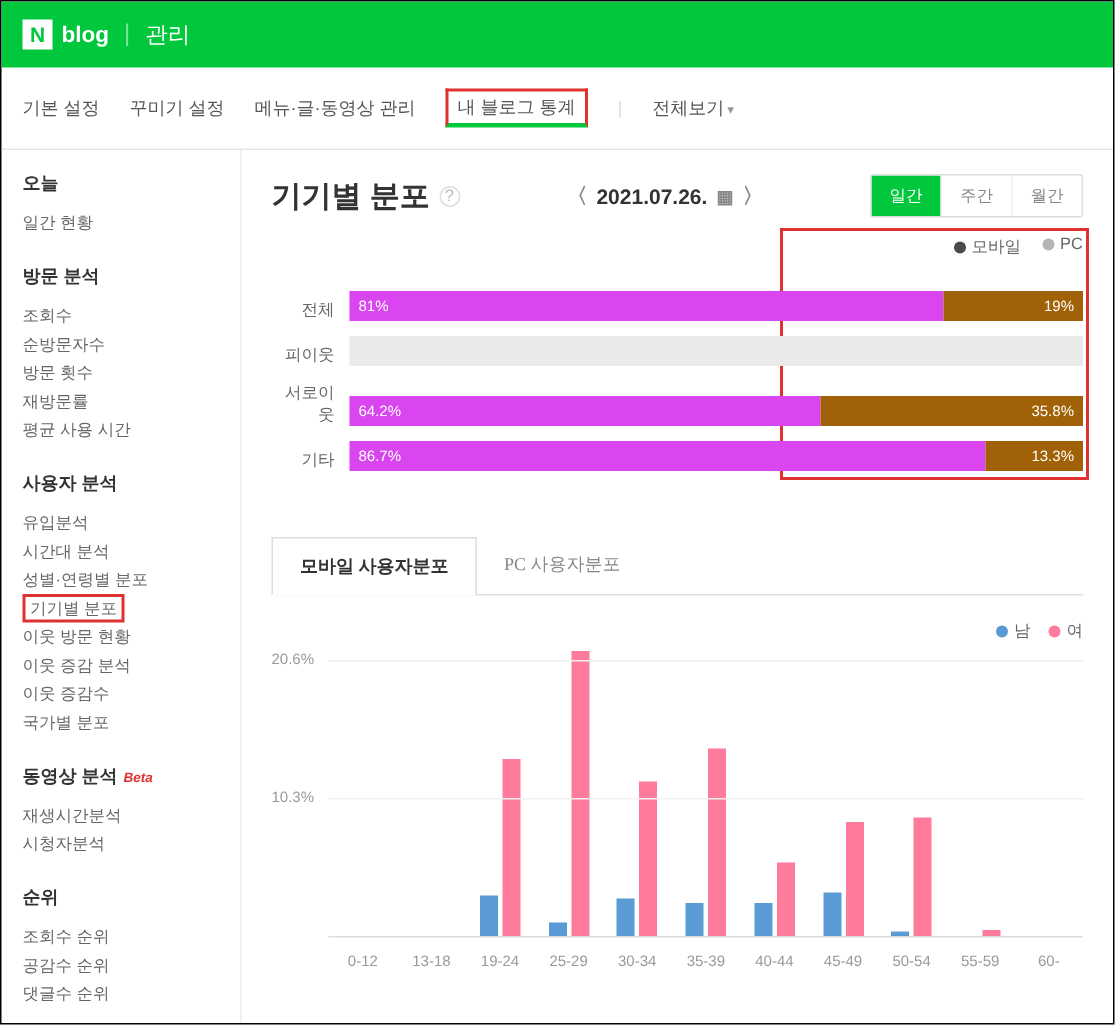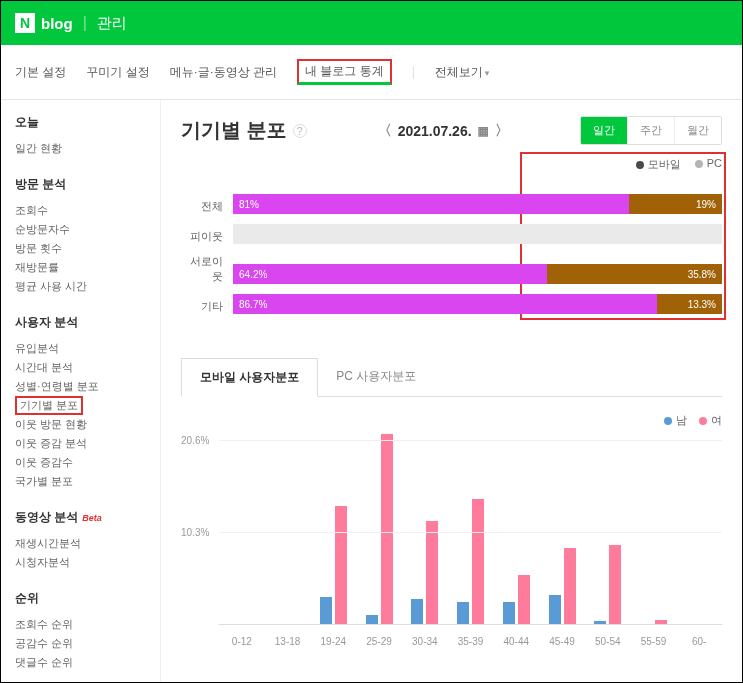--- a/index.html
+++ b/index.html
@@ -44,21 +44,21 @@
 .hbar-area { position: relative; padding: 4px 0 16px; }
 .red-box { position: absolute; border: 2px solid #e03131; pointer-events: none; }
 .hbar-row { display: flex; align-items: flex-end; margin: 10px 0; }
 .hbar-label { width: 52px; text-align: right; font-size: 11px; color: #666; padding-right: 10px; }
 .hbar-track { flex: 1; height: 20px; background: #eaeaea; display: flex; position: relative; }
 .hbar-seg { height: 100%; display: flex; align-items: center; font-size: 10px; color: #fff; }
 .hbar-seg.mob { background: #d946ef; padding-left: 6px; }
 .hbar-seg.pc { background: #a16207; justify-content: flex-end; padding-right: 6px; }
 .hbar-seg.empty { background: #eaeaea; }
 
-.tabs { display: flex; border-bottom: 1px solid #ddd; margin-top: 18px; font-size: 12px; }
+.tabs { display: flex; border-bottom: 1px solid #ddd; margin-top: 18px; font-size: 12px; font-family: Liberation Serif, serif; }
 .tab { padding: 10px 18px; color: #888; cursor: pointer; }
 .tab.active { border: 1px solid #ddd; border-bottom: 1px solid #fff; margin-bottom: -1px; color: #333; font-weight: 700; }
 
 .vchart { position: relative; margin-top: 20px; height: 230px; }
 .vchart-legend { position: absolute; right: 0; top: -4px; display: flex; gap: 12px; font-size: 11px; color: #666; }
 .y-label { position: absolute; left: 0; font-size: 10px; color: #999; transform: translateY(-50%); }
 .plot { position: absolute; left: 38px; right: 0; top: 10px; bottom: 22px; border-bottom: 1px solid #ddd; }
 .grid-line { position: absolute; left: 0; right: 0; border-top: 1px solid #f0f0f0; }
 .bars { position: absolute; left: 0; right: 0; bottom: 0; top: 0; display: flex; }
 .bar-group { flex: 1; display: flex; align-items: flex-end; justify-content: center; gap: 3px; }

